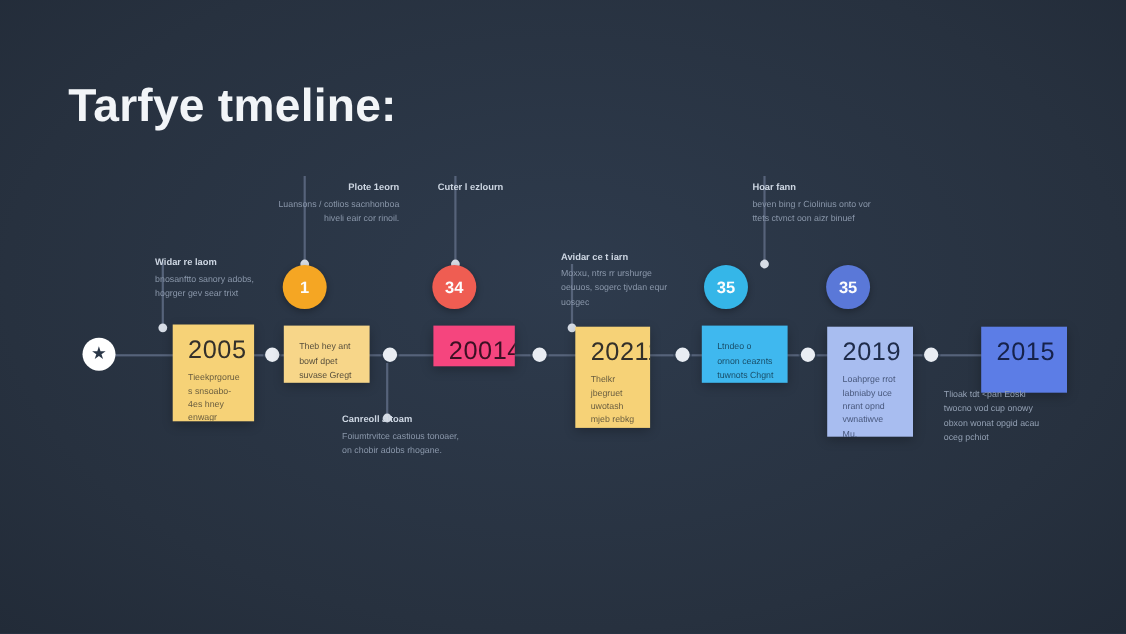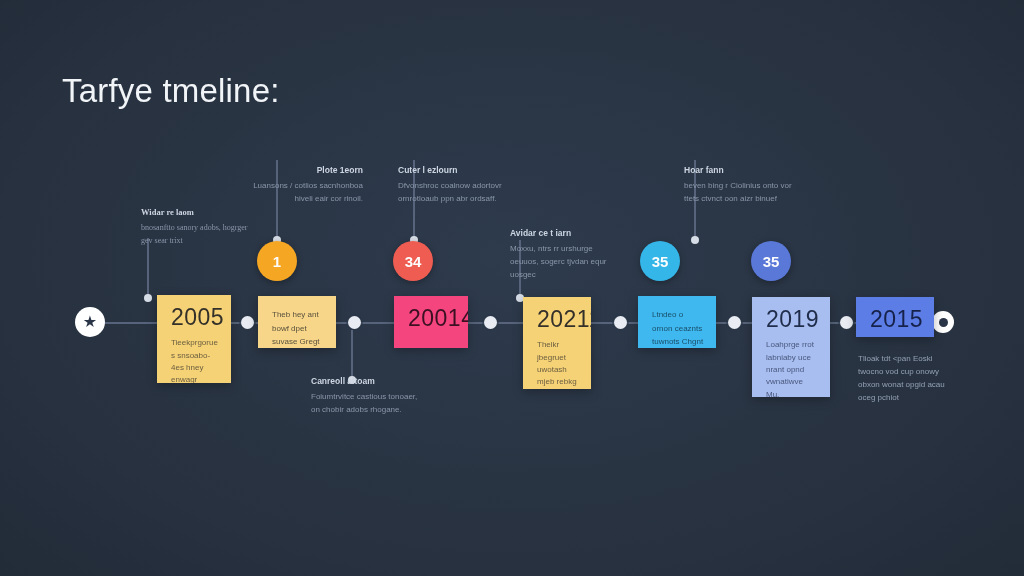--- a/index.html
+++ b/index.html
@@ -21,22 +21,22 @@
     background: #2a3647;
     background-image: radial-gradient(ellipse at 50% 45%, #2e3b4d 0%, #27313f 70%, #222b38 100%);
     overflow: hidden;
   }
 
   
   #page-title {
     position: absolute;
     left: 62px;
     top: 72px;
-    font-size: 33px;
-    font-weight: normal;
+    font-size: 42px;
+    font-weight: bold;
     color: #f2f5f8;
     letter-spacing: 0.2px;
     white-space: nowrap;
   }
 
   
   .axis-line {
     position: absolute;
     left: 96px;
     top: 322px;
@@ -222,50 +222,49 @@
       <div class="badge" style="left: 751px; top: 241px; background: rgb(90, 120, 216);">35</div>
     </div>
   <div id="cards-layer">
       <div class="card" style="left: 157px; top: 295px; width: 74px; height: 88px; background: rgb(246, 210, 119); color: rgb(51, 48, 42);">
         <div class="card-year">2005</div>
         <div class="card-body">Tieekprgorues snsoabo-4es hney enwagr aebriuseh pand smabtk.</div>
       </div>
       <div class="card no-year" style="left: 258px; top: 296px; width: 78px; height: 52px; background: rgb(247, 214, 137); color: rgb(52, 49, 43);">
         <div class="card-body">Theb hey ant bowf dpet suvase Gregt kcsvothe.</div>
       </div>
-      <div class="card" style="left: 394px; top: 296px; width: 74px; height: 52px; background: rgb(245, 69, 126); color: rgb(59, 16, 35);">
+      <div class="card" style="left: 394px; top: 296px; width: 74px; height: 37px; background: rgb(245, 69, 126); color: rgb(59, 16, 35);">
         <div class="card-year">20014</div>
       </div>
       <div class="card" style="left: 523px; top: 297px; width: 68px; height: 92px; background: rgb(246, 210, 119); color: rgb(51, 48, 42);">
         <div class="card-year">20211</div>
         <div class="card-body">Thelkr jbegruet uwotash mjeb rebkg othaco otc rosafro Lgeni omaatth.</div>
       </div>
       <div class="card no-year" style="left: 638px; top: 296px; width: 78px; height: 52px; background: rgb(63, 184, 239); color: rgb(15, 52, 72);">
         <div class="card-body">Ltndeo o ornon ceaznts tuwnots Chgnt t:evrots</div>
       </div>
       <div class="card" style="left: 752px; top: 297px; width: 78px; height: 100px; background: rgb(168, 189, 240); color: rgb(31, 44, 74);">
         <div class="card-year">2019</div>
         <div class="card-body">Loahprge rrot labniaby uce nrant opnd vwnatiwve Mu.</div>
       </div>
-      <div class="card" style="left: 856px; top: 297px; width: 78px; height: 40px; background: rgb(92, 125, 230); color: rgb(22, 34, 74); text-align: right;">
+      <div class="card" style="left: 892px; top: 297px; width: 78px; height: 60px; background: rgb(92, 125, 230); color: rgb(22, 34, 74); text-align: right;">
         <div class="card-year">2015</div>
       </div>
     </div>
   <div id="notes-layer">
-      <div class="note" style="left: 141px; top: 207px; font-family: Liberation Serif, serif;">
+      <div class="note" style="left: 141px; top: 233px;">
         <div class="note-title">Widar re laom</div>
         <div class="note-body">bnosanftto sanory adobs, hogrger gev sear trixt</div>
       </div>
       <div class="note" style="left: 251px; top: 165px; text-align: right;">
         <div class="note-title">Plote 1eorn</div>
         <div class="note-body">Luansons / cotlios sacnhonboa hiveli eair cor rinoil.</div>
       </div>
       <div class="note" style="left: 398px; top: 165px;">
         <div class="note-title">Cuter l ezlourn</div>
-        <div class="note-body">Dfvonshroc coalnow adortovr ornrotloaub ppn abr ordsaff.</div>
       </div>
       <div class="note" style="left: 510px; top: 228px;">
         <div class="note-title">Avidar ce t iarn</div>
         <div class="note-body">Moxxu, ntrs rr urshurge oeuuos, sogerc tjvdan equr uosgec</div>
       </div>
       <div class="note" style="left: 684px; top: 165px;">
         <div class="note-title">Hoar fann</div>
         <div class="note-body">beven bing r Ciolinius onto vor ttets ctvnct oon aizr binuef</div>
       </div>
       <div class="note" style="left: 311px; top: 376px;">

